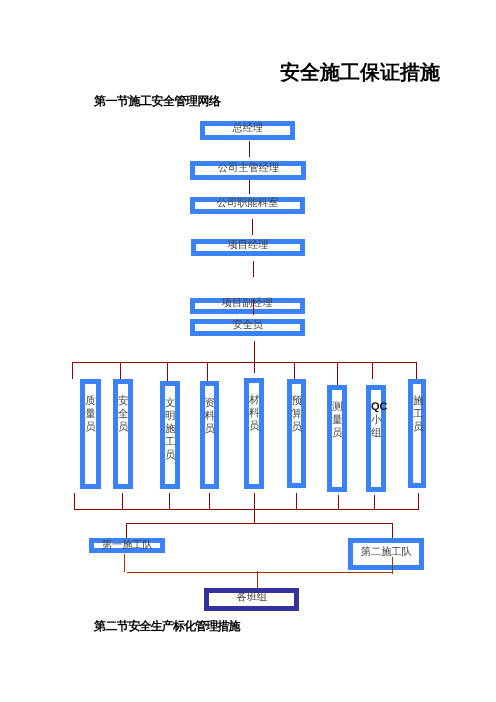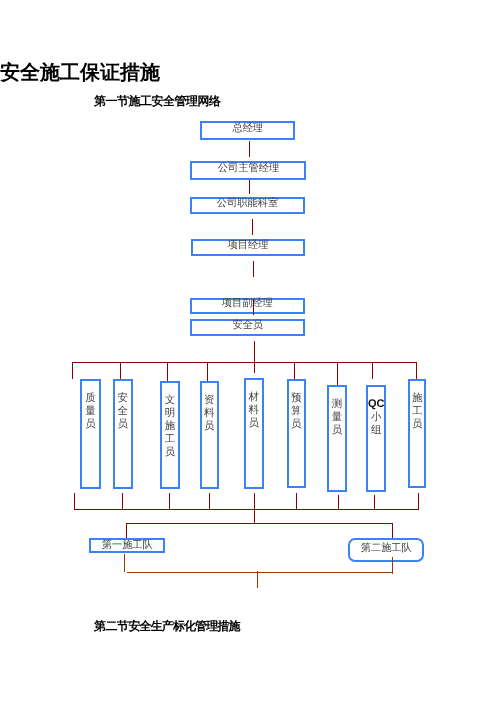--- a/index.html
+++ b/index.html
@@ -7,40 +7,40 @@
     width:496px; height:702px;
     background:#ffffff;
     font-family:"Liberation Serif", serif;
     overflow:hidden;
     -webkit-font-smoothing:antialiased;
     text-rendering:geometricPrecision;
   }
   .page { position:relative; width:496px; height:702px; }
   .doc-title {
     position:absolute; left:0; top:59px; width:440px;
-    text-align:left;
+    text-align:right;
     font-size:20px; font-weight:bold; color:#000;
     letter-spacing:0;
   }
   .section-heading {
     position:absolute; left:75px;
     font-size:12px; font-weight:bold; color:#000;
     white-space:pre;
     text-align:right;
   }
   #sec1 { top:93px; }
   #sec2 { top:618px; }
   .sec-num { display:inline-block; width:53.5px; letter-spacing:-0.5px; }
   .sec-name { letter-spacing:-0.5px; }
   #sec2 .sec-name { letter-spacing:-0.9px; }
 
   .chart { position:absolute; left:0; top:0; width:496px; height:702px; }
   .node {
     position:absolute;
-    border:2px solid #3b82f6;
+    border:5px solid #3b82f6;
     background:#fff;
     box-sizing:border-box;
     display:flex; align-items:center; justify-content:center;
     font-size:10.5px; color:#404040;
     line-height:1;
   }
   .node.horiz > span {
     display:inline-block; position:relative; top:-1px;
     transform:scaleX(0.975); transform-origin:center;
   }
@@ -91,22 +91,25 @@
       <div class="node vert" style="left: 160px; top: 380.5px; width: 20px; height: 108px;"><span>文明施工员</span></div>
       <div class="node vert" style="left: 199.5px; top: 380.5px; width: 19.5px; height: 108px;"><span>资料员</span></div>
       <div class="node vert" style="left: 244px; top: 378px; width: 19.5px; height: 110.5px;"><span>材料员</span></div>
       <div class="node vert" style="left: 286.5px; top: 379px; width: 19.5px; height: 109px;"><span>预算员</span></div>
       <div class="node vert" style="left: 327px; top: 384.5px; width: 20px; height: 107.5px;"><span>测量员</span></div>
       <div class="node vert" style="left: 366px; top: 385px; width: 20.3px; height: 107px;"><span class="latin">QC</span><span>小组</span></div>
       <div class="node vert" style="left: 408px; top: 379px; width: 18.3px; height: 109px;"><span>施工员</span></div>
       <div class="node horiz" style="left: 89px; top: 538px; width: 76px; height: 15px;">
         <span style="top: 1px;">第一施工队</span>
       </div>
-      <div class="node horiz" style="left: 348.3px; top: 538.2px; width: 75.6px; height: 24px; border-radius: 7px;">
+      <div class="node horiz" style="left: 348.3px; top: 538.2px; width: 75.6px; height: 32px;">
         <span>第二施工队</span>
+      </div>
+      <div class="node horiz purple" style="left: 204.3px; top: 588px; width: 95.2px; height: 22.6px;">
+        <span>各班组</span>
       </div>
       <div class="line" style="left: 249px; top: 141px; width: 1px; height: 16px; background: rgb(139, 0, 0);"></div>
       <div class="line" style="left: 249px; top: 180px; width: 1px; height: 14px; background: rgb(139, 0, 0);"></div>
       <div class="line" style="left: 251.5px; top: 218.5px; width: 1px; height: 16px; background: rgb(139, 0, 0);"></div>
       <div class="line" style="left: 252.5px; top: 261px; width: 1px; height: 16px; background: rgb(139, 0, 0);"></div>
       <div class="line" style="left: 253px; top: 299px; width: 1px; height: 16px; background: rgb(139, 0, 0);"></div>
       <div class="line" style="left: 254px; top: 341px; width: 1px; height: 32px; background: rgb(139, 0, 0);"></div>
       <div class="line" style="left: 72px; top: 362px; width: 345px; height: 1px; background: rgb(139, 0, 0);"></div>
       <div class="line" style="left: 74px; top: 509px; width: 345px; height: 1px; background: rgb(139, 0, 0);"></div>
       <div class="line" style="left: 126px; top: 523px; width: 267px; height: 1px; background: rgb(139, 0, 0);"></div>

